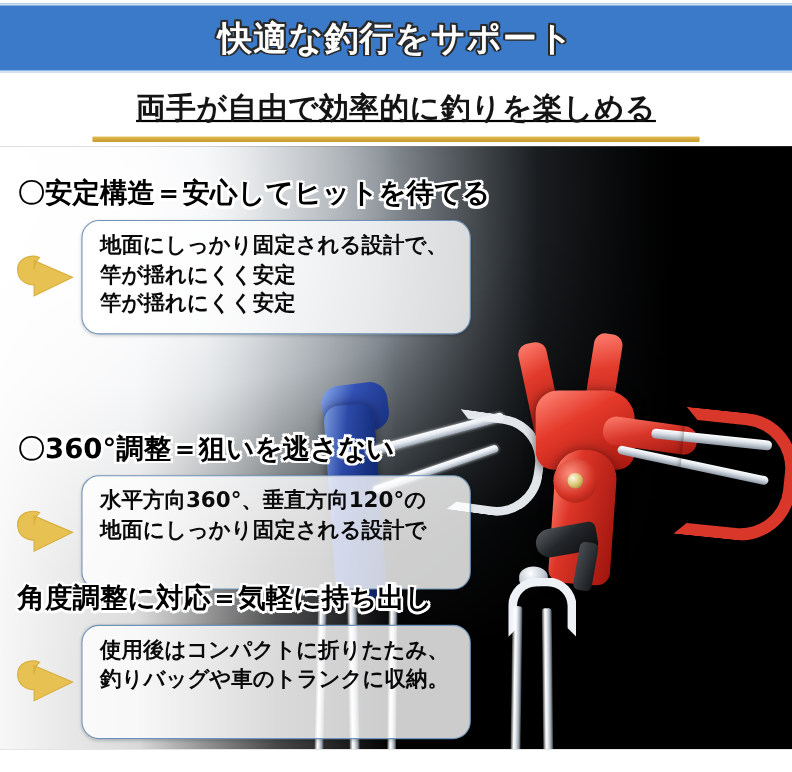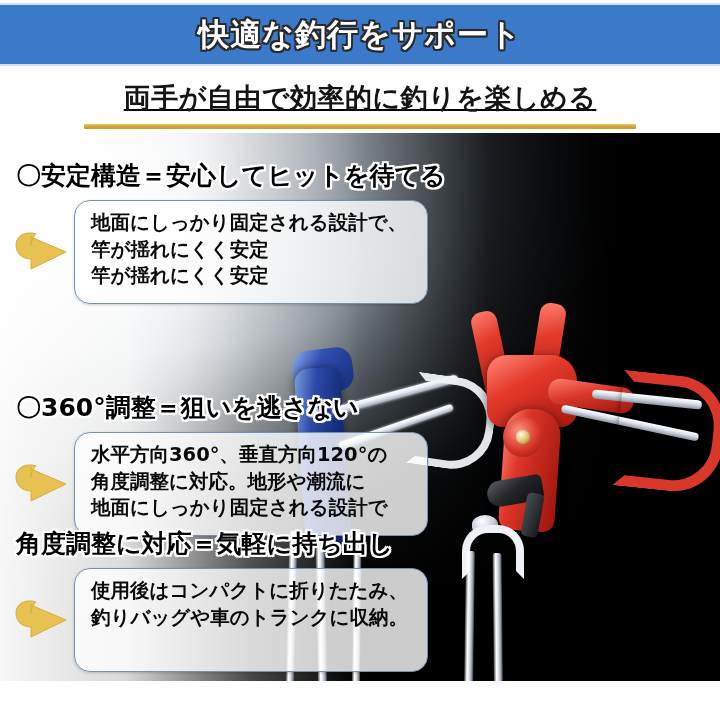--- a/index.html
+++ b/index.html
@@ -386,21 +386,20 @@
     </div>
 
     <div class="section sec-2">
       <div class="sec-heading">〇360°調整＝狙いを逃さない</div>
       <div class="sec-row">
         <svg class="arrow-icon" viewBox="0 0 58 54">
           <path d="M4 20 C4 9, 16 6, 24 9 C20 13, 19 17, 19 20 L19 12 L54 27 L19 44 L19 34 C12 34, 4 30, 4 20 Z" fill="#e8c153" stroke="#d8ae3c" stroke-width="1"></path>
         </svg>
         <div class="callout">
           <div class="callout-line">水平方向360°、垂直方向120°の</div>
-          <div class="callout-line">角度調整に対応。地形や潮流に</div>
           <div class="callout-line">地面にしっかり固定される設計で</div>
         </div>
       </div>
     </div>
 
     <div class="section sec-3">
       <div class="sec-heading">角度調整に対応＝気軽に持ち出し</div>
       <div class="sec-row">
         <svg class="arrow-icon" viewBox="0 0 58 54">
           <path d="M4 20 C4 9, 16 6, 24 9 C20 13, 19 17, 19 20 L19 12 L54 27 L19 44 L19 34 C12 34, 4 30, 4 20 Z" fill="#e8c153" stroke="#d8ae3c" stroke-width="1"></path>

